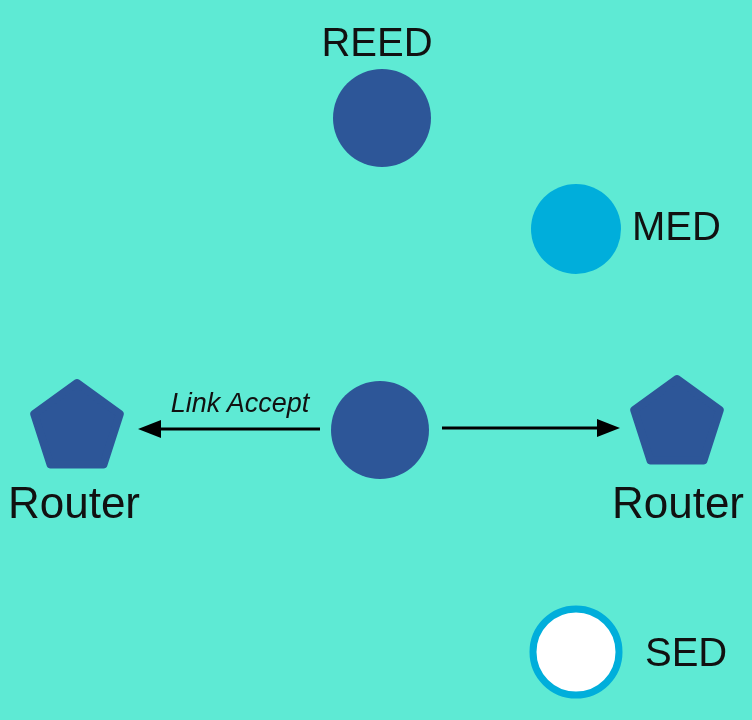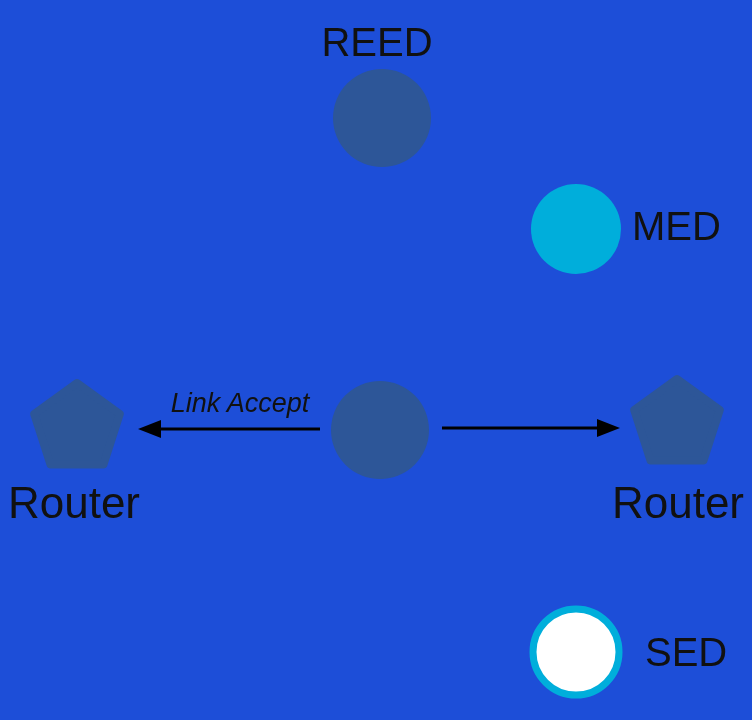--- a/index.html
+++ b/index.html
@@ -4,21 +4,21 @@
 <style>
   html, body {
     margin: 0;
     padding: 0;
     background: #ffffff;
   }
   .canvas {
     position: relative;
     width: 752px;
     height: 720px;
-    background: #1d4ed8;
+    background: #5eead4;
     overflow: hidden;
     font-family: "Liberation Sans", sans-serif;
   }
   svg { display: block; }
   .node-label {
     font-family: "Liberation Sans", sans-serif;
     font-size: 40px;
     fill: #111111;
   }
   .router-label {

